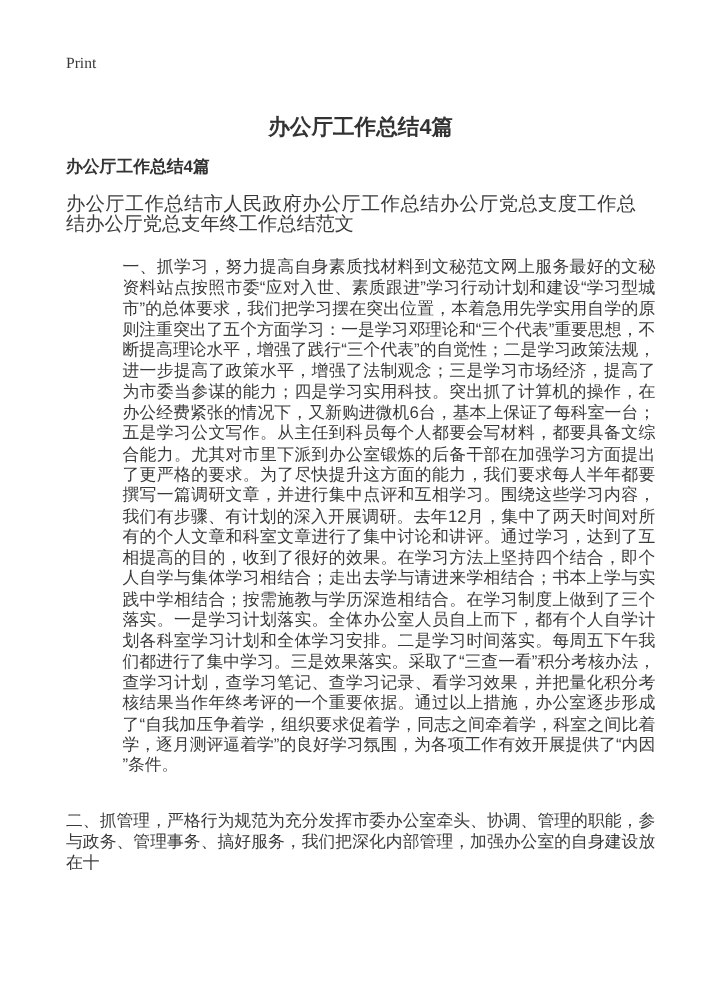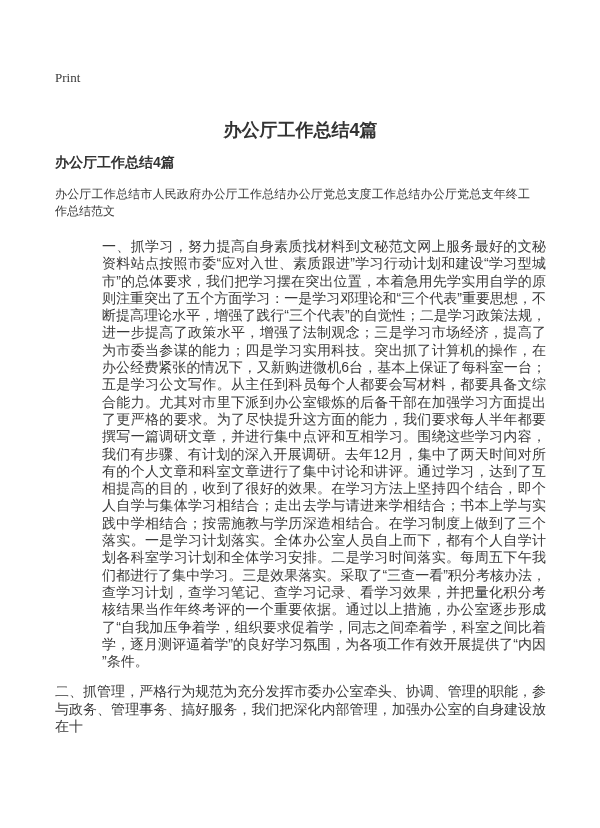--- a/index.html
+++ b/index.html
@@ -7,21 +7,21 @@
     padding: 0;
     background: #ffffff;
   }
   .page {
     position: relative;
     width: 600px;
     height: 828px;
     background: #ffffff;
     overflow: hidden;
     box-sizing: border-box;
-    padding: 68px 54px 0 55px;
+    padding: 44px 54px 0 55px;
     color: #3a3a3a;
     font-family: "Liberation Sans", "DejaVu Sans", sans-serif;
   }
   .print-link {
     font-family: "Liberation Serif", "DejaVu Serif", serif;
     font-size: 13px;
     line-height: 14px;
     color: #3a3a3a;
     text-decoration: none;
     display: inline-block;
@@ -44,30 +44,30 @@
   }
   .toc-heading {
     margin: 15px 0 0 0;
     font-size: 14px;
     font-weight: bold;
     line-height: 16px;
     color: #333333;
   }
   .toc-line {
     margin: 16px 16px 0 0;
-    font-size: 12px;
+    font-size: 16px;
     line-height: 17px;
   }
   .body-para {
     margin: 14px 0 0 0;
     font-size: 14px;
     line-height: 17.3px;
   }
   .body-para.p2 { margin-top: 18px; margin-left: 47px; }
-  .body-para.p3 { margin-top: 13px; }
+  .body-para.p3 { margin-top: 31px; font-family: Liberation Mono, monospace; }
   .cjk-wrap {
     word-break: break-all;
     line-break: anywhere;
     text-align: justify;
   }
 </style>
 </head>
 <body>
 
 <div class="page">

